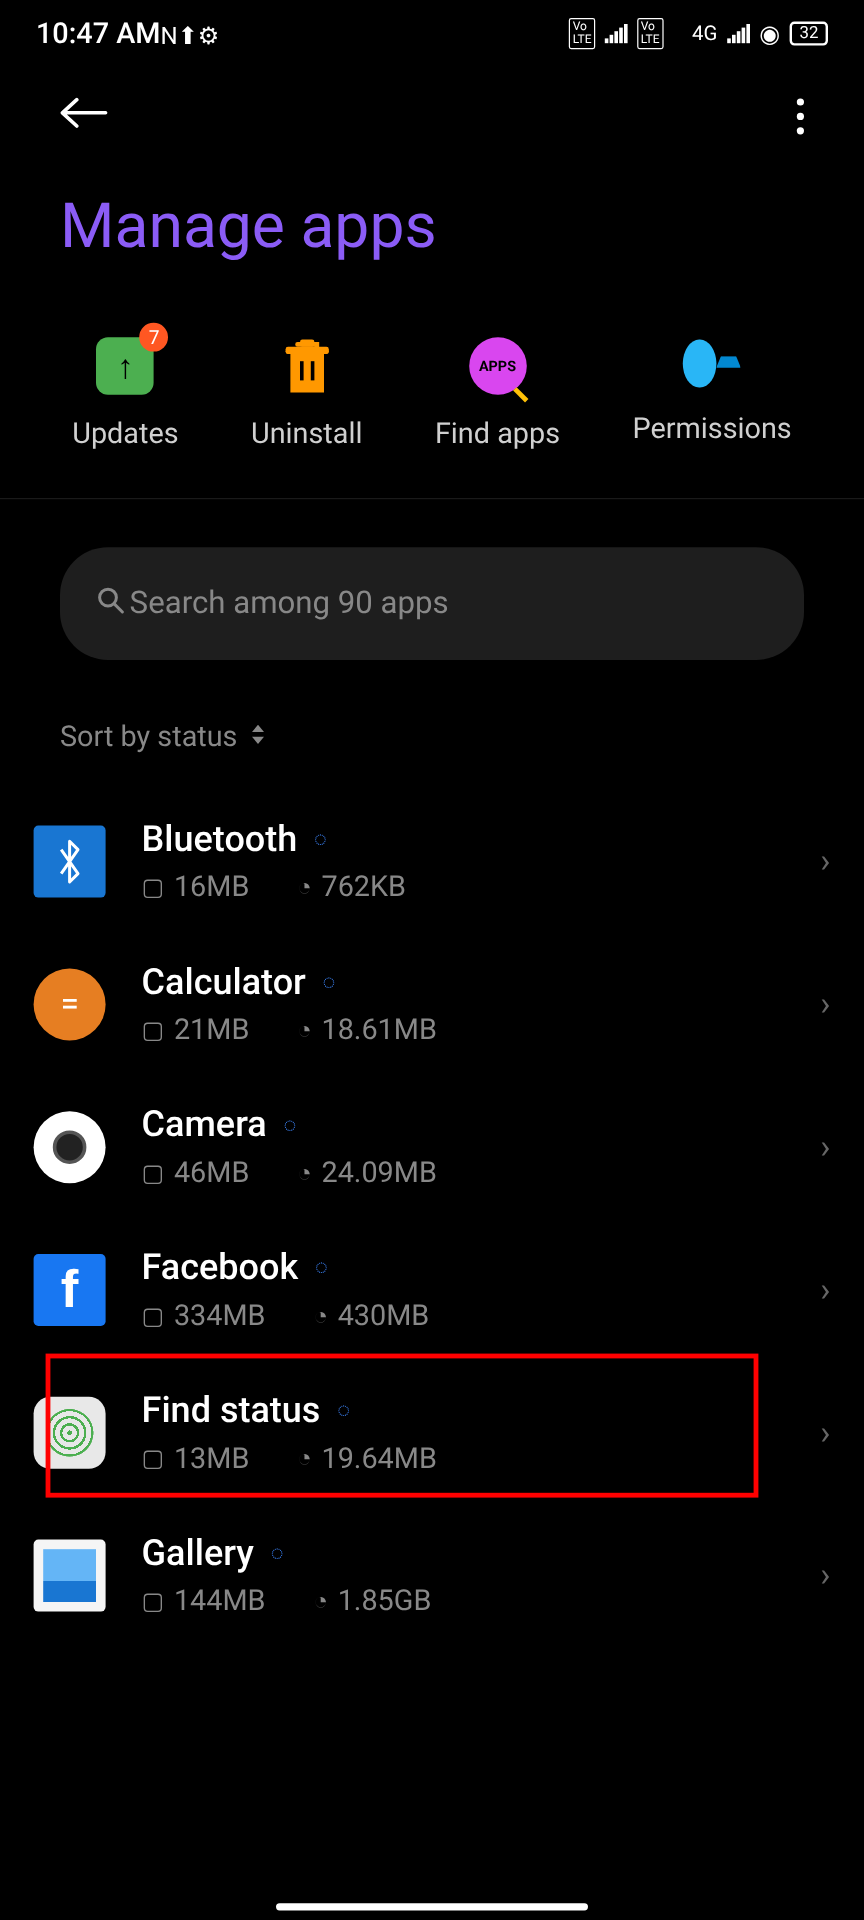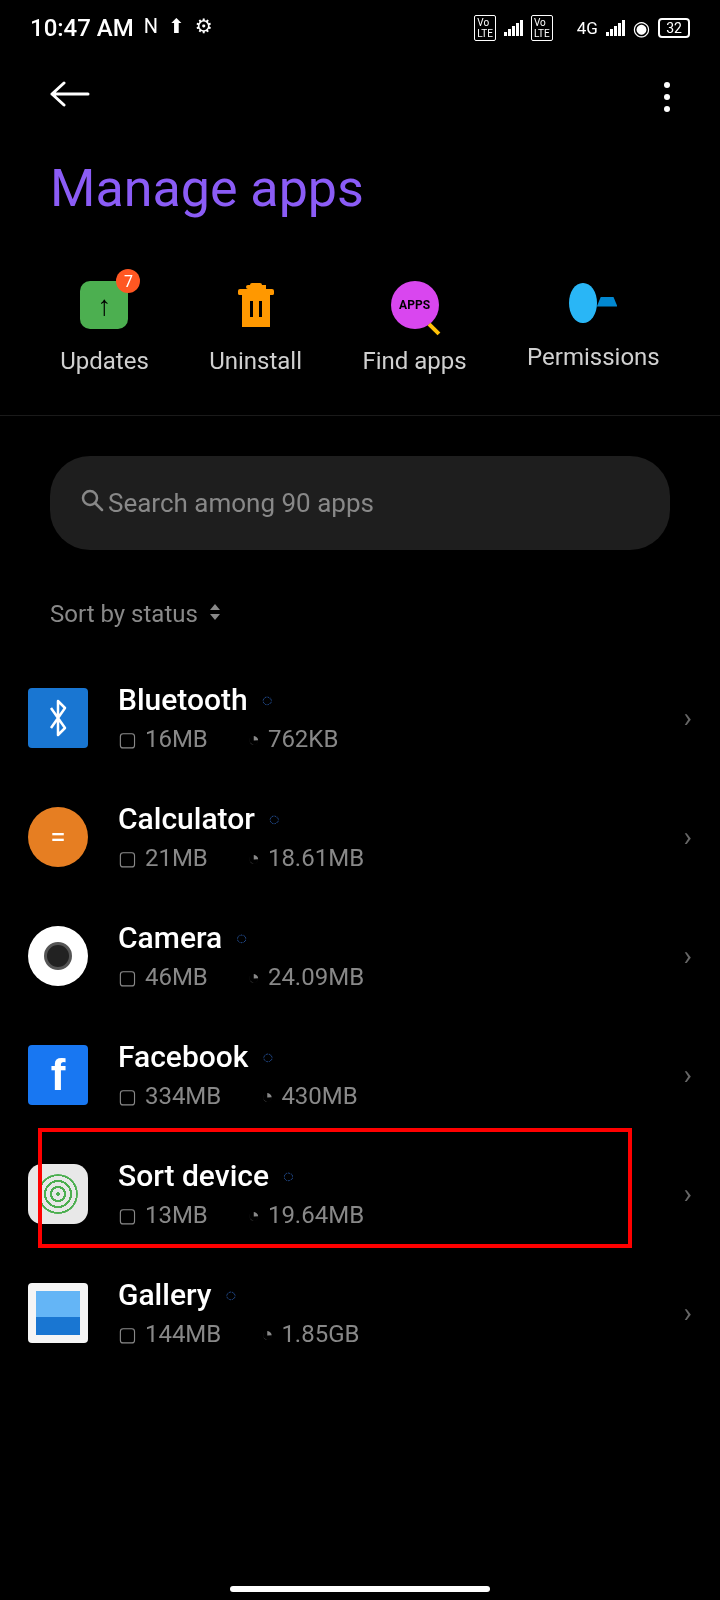--- a/index.html
+++ b/index.html
@@ -19,22 +19,21 @@
     .status-bar {
       display: flex;
       justify-content: space-between;
       align-items: center;
       padding: 10px 30px;
       height: 56px;
       font-size: 24px;
     }
     .status-left {
       display: flex;
-      align-items: flex-start;
-      gap: 10px;
+      align-items: flex-end;
     }
     .status-right {
       display: flex;
       align-items: center;
       gap: 8px;
       font-size: 16px;
     }
     .status-time {
       font-weight: 500;
     }
@@ -563,21 +562,21 @@
     </div>
     <span class="chevron">›</span>
   </div>
 
   <div class="app-item">
     <div class="app-icon finddevice-icon">
       <div class="radar"></div>
     </div>
     <div class="app-info">
       <div class="app-name-row">
-        <span class="app-name">Sort device</span>
+        <span class="app-name">Find status</span>
         <span class="loading-dots">◌</span>
       </div>
       <div class="app-stats">
         <div class="stat">
             <span class="chip-icon">▢</span>
             <span>13MB</span>
           </div>
         <div class="stat">
             <span class="pie-icon">◔</span>
             <span>19.64MB</span>

